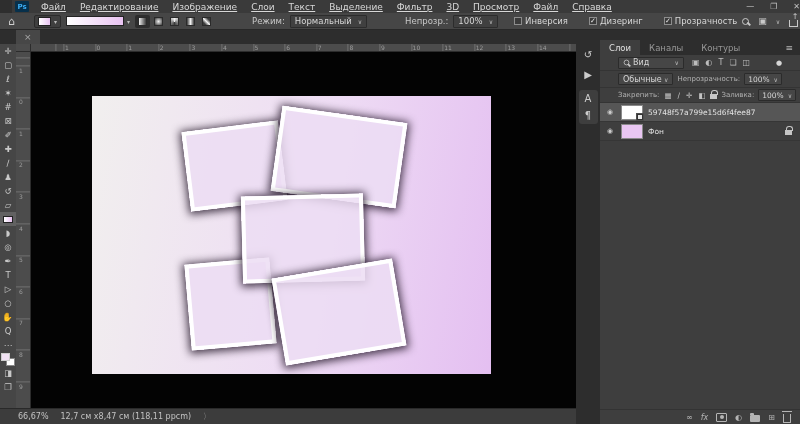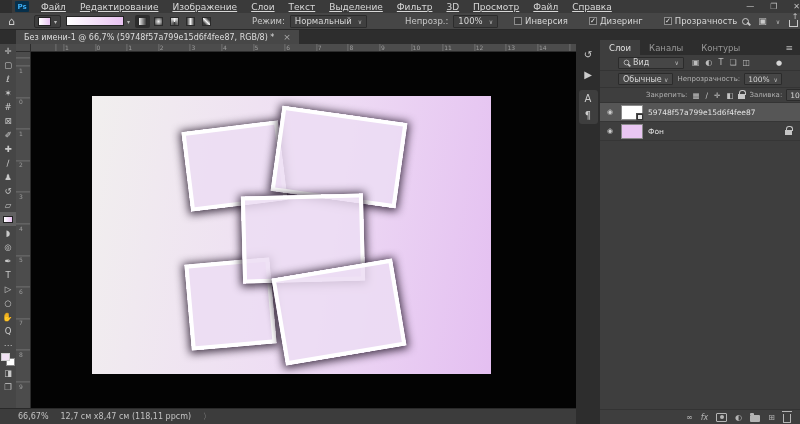--- a/index.html
+++ b/index.html
@@ -103,21 +103,21 @@
   .prow { display:flex; align-items:center; padding:0 18px; gap:4px; border-bottom:1px solid #343434; }
   #filter-row { height:16px; }
   .kind-select { display:flex; align-items:center; gap:3px; background:#464646; border:1px solid #2b2b2b;
     height:12px; padding:0 4px; width:66px; border-radius:1px; }
   .kind-select .lbl { flex:1; }
   .ficon { color:#bdbdbd; font-size:8px; padding:0 1px; }
   .ftoggle { margin-left:auto; color:#d6d6d6; font-size:7px; }
   #blend-row { height:17px; }
   .blend-select { width:82px; height:12px; display:flex; align-items:center; justify-content:space-between;
     background:#464646; border:1px solid #2b2b2b; padding:0 4px; border-radius:1px; }
-  .plabel { color:#b2b2b2; font-size:7px; white-space:nowrap;margin-left:28px; }
+  .plabel { color:#b2b2b2; font-size:7px; white-space:nowrap; }
   .small-field { display:flex; align-items:center; gap:4px; background:#464646; border:1px solid #2b2b2b;
     height:12px; padding:0 3px; border-radius:1px; font-size:7.5px; }
   #lock-row { height:15px; }
   .lock-icon { color:#c3c3c3; font-size:7.5px; padding:0 1px; }
   .layer-row { height:19px; display:flex; align-items:center; gap:5px; padding:0 0 0 4px; border-bottom:1px solid #363636; }
   .layer-row.selected { background:#565656; }
   .eye { width:12px; text-align:center; color:#cccccc; font-size:7px; }
   .thumb { width:22px; height:15px; border:1px solid #8a8a8a; position:relative; flex:0 0 auto; }
   .so-badge { position:absolute; right:-2px; bottom:-2px; width:8px; height:8px; background:#e9e9e9;
     border:1px solid #4e4e4e; display:flex; align-items:center; justify-content:center; }
@@ -228,21 +228,20 @@
   <span id="opt-right">
     <span class="i-search"></span>
     <span style="font-size:9px;color:#c9c9c9;">▣</span>
     <span class="chev">∨</span>
     <span class="i-share"></span>
   </span>
 </div>
 
 <div id="tabbar" class="abs">
   <span class="doc-tab">
-    <span>Без имени-1 @ 66,7% (59748f57a799e15d6f4fee87, RGB/8) *</span>
     <span class="tab-close">×</span>
   </span>
 </div>
 
 <div id="toolbar" class="abs">
     <div class="tool">
       <span>✛</span>
     </div>
     <div class="tool">
       <span>▢</span>

